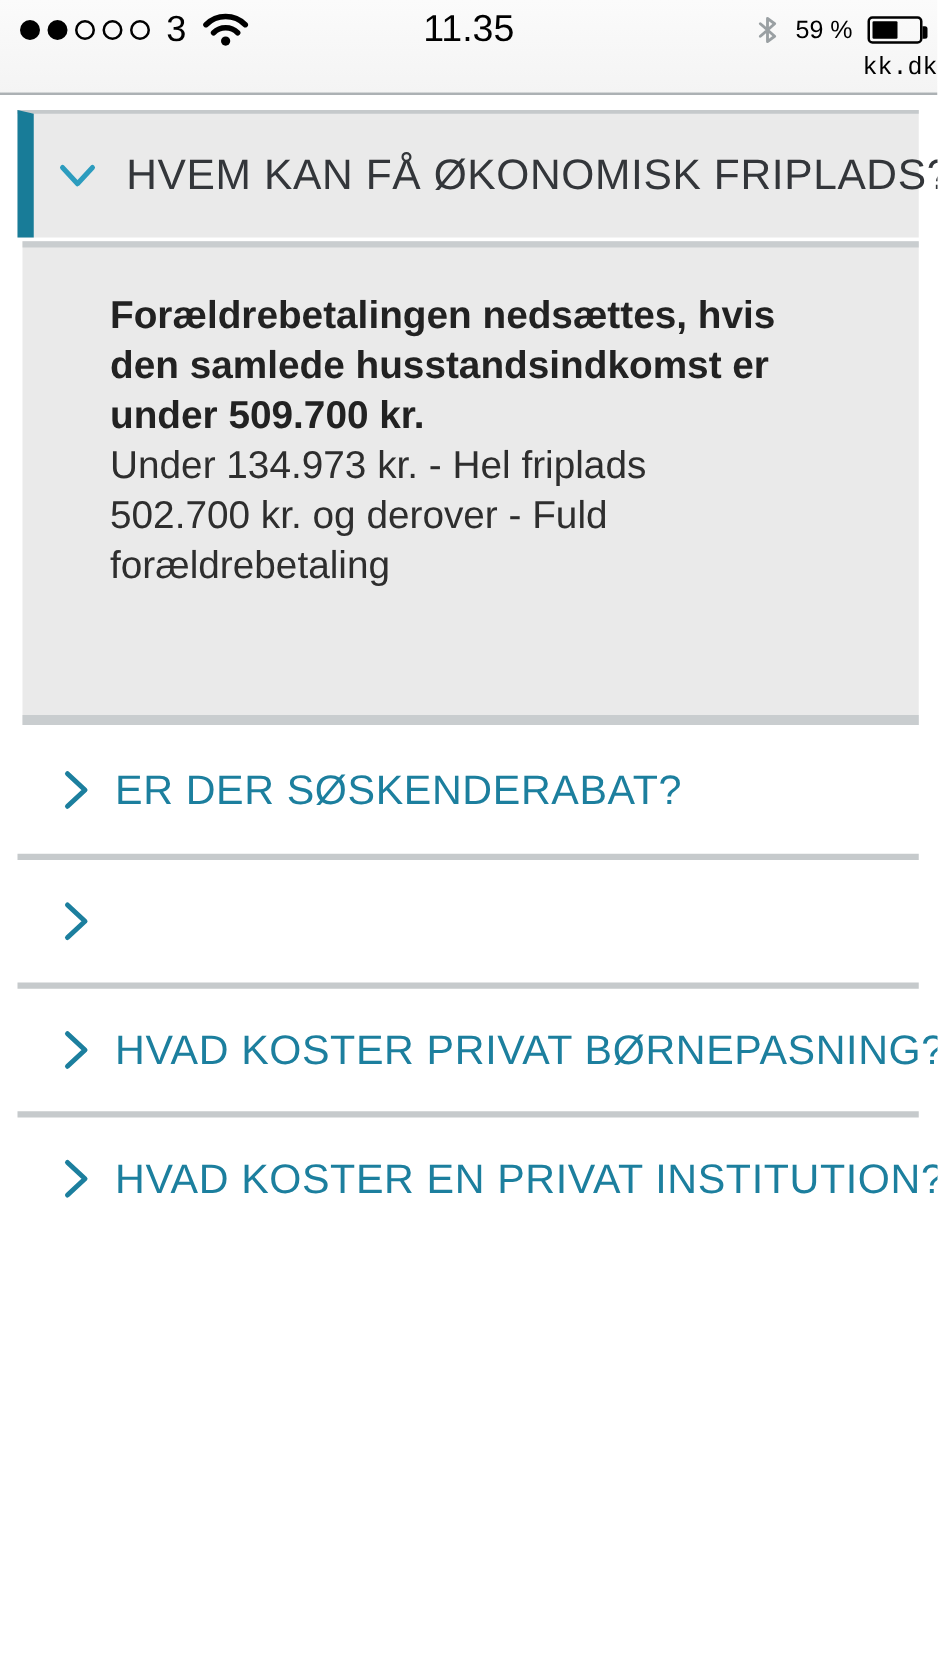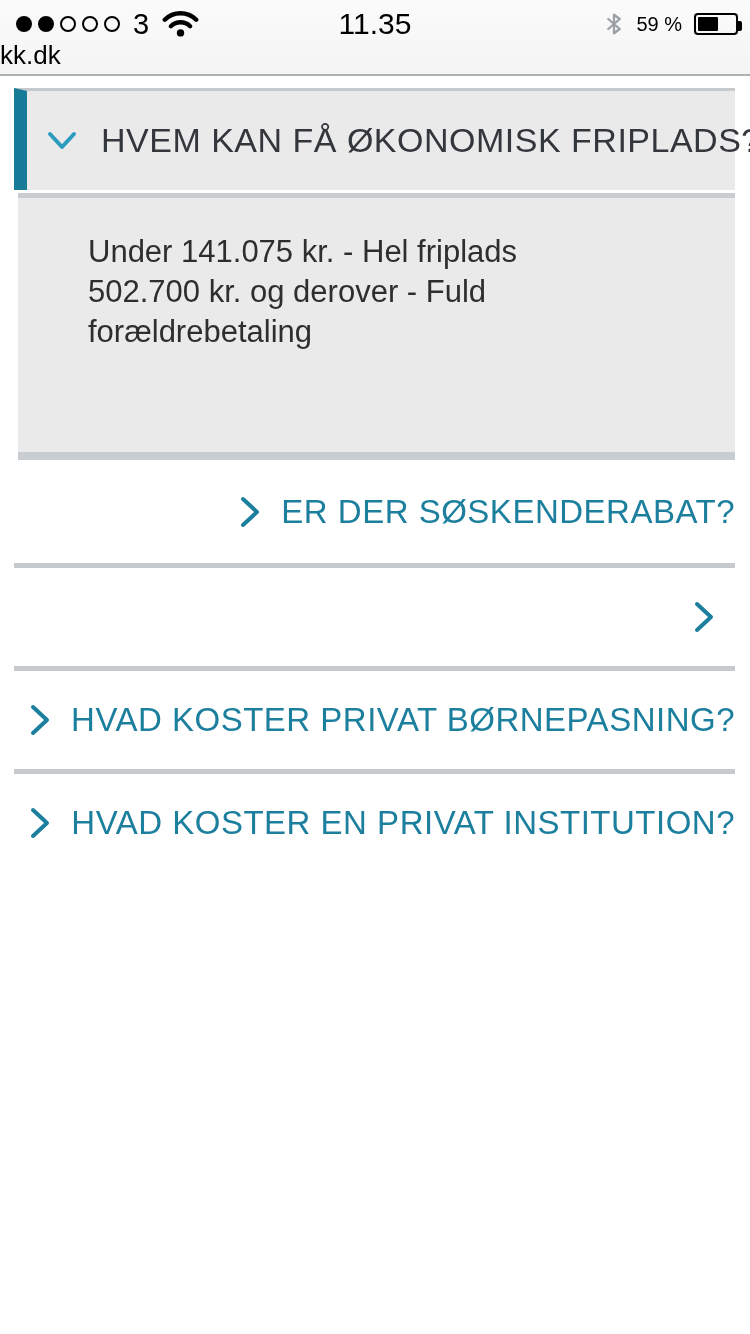--- a/index.html
+++ b/index.html
@@ -54,22 +54,22 @@
   }
   .battery-fill{
     position:absolute;left:2px;top:2px;bottom:2px;
     background:#000;border-radius:1px;
   }
   .battery-nub{
     position:absolute;right:-6px;top:6px;width:4px;height:10px;
     background:#000;border-radius:0 2px 2px 0;
   }
   .site-title{
-    text-align:left;font-size:26px;color:#000;
-    margin-top:0;line-height:34px;
+    text-align:right;font-size:20px;color:#000;
+    margin-top:0;line-height:34px;font-family:Liberation Mono, monospace;
   }
   
   .acc-header{
     margin:12px 15px 0 14px;
     background:var(--panel-gray,#EAEAEA);
     border-top:3px solid #C5C9CB;
     border-left:13px solid var(--accent-teal,#187C98);
     height:102px;
     display:flex;align-items:center;
     padding-left:20px;
@@ -91,21 +91,20 @@
   }
   .acc-panel .bold{font-weight:bold;color:#222;}
   .acc-panel .spacer{height:40px;}
   .acc-item{
     margin:0 15px 0 14px;
     height:103px;
     display:flex;align-items:center;
     padding-left:36px;
     border-top:5px solid var(--divider-gray,#C6CACC);
     cursor:pointer;
-    justify-content:flex-end;
   }
   .acc-item .chev-right{flex:0 0 auto;margin-right:20px;display:block;}
   .acc-item .item-title{
     font-size:33px;color:var(--link-teal,#1C7F9E);
     letter-spacing:0.5px;white-space:nowrap;
   }
 </style>
 </head>
 <body>
 
@@ -142,21 +141,22 @@
 </div>
 
 <div class="acc-header">
   <svg class="chev-down" width="30" height="22" viewBox="0 0 30 22">
     <polyline points="3,4 15,17 27,4" fill="none" stroke="#2C9CBE" stroke-width="4" stroke-linecap="round" stroke-linejoin="round"></polyline>
   </svg>
   <span class="acc-title">HVEM KAN FÅ ØKONOMISK FRIPLADS?</span>
 </div>
 
 <div class="acc-panel">
-  <p>Under 141.075 kr. - Hel friplads</p>
+  <p class="bold">Forældrebetalingen nedsættes, hvis den samlede husstandsindkomst er under 509.700 kr.</p>
+  <p>Under 134.973 kr. - Hel friplads</p>
   <p>502.700 kr. og derover - Fuld forældrebetaling</p>
   <div class="spacer"></div>
 </div>
 
 <div class="acc-item" style="border-top:none;">
   <svg class="chev-right" width="22" height="32" viewBox="0 0 22 32">
     <polyline points="4,3 18,16 4,29" fill="none" stroke="#1C7F9E" stroke-width="4" stroke-linecap="round" stroke-linejoin="round"></polyline>
   </svg>
   <span class="item-title">ER DER SØSKENDERABAT?</span>
 </div>

